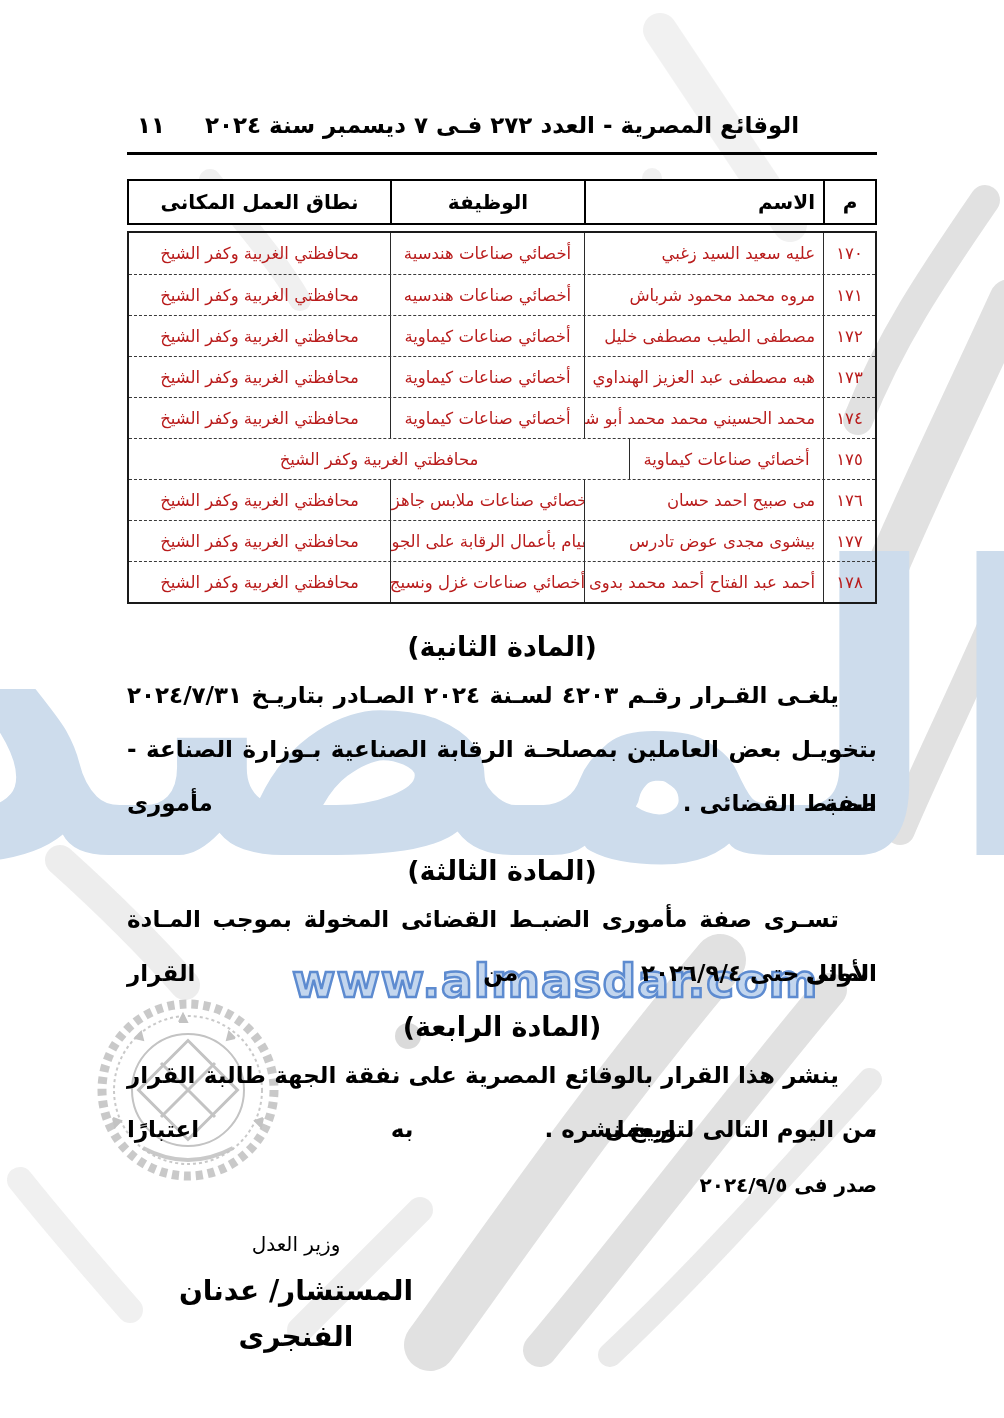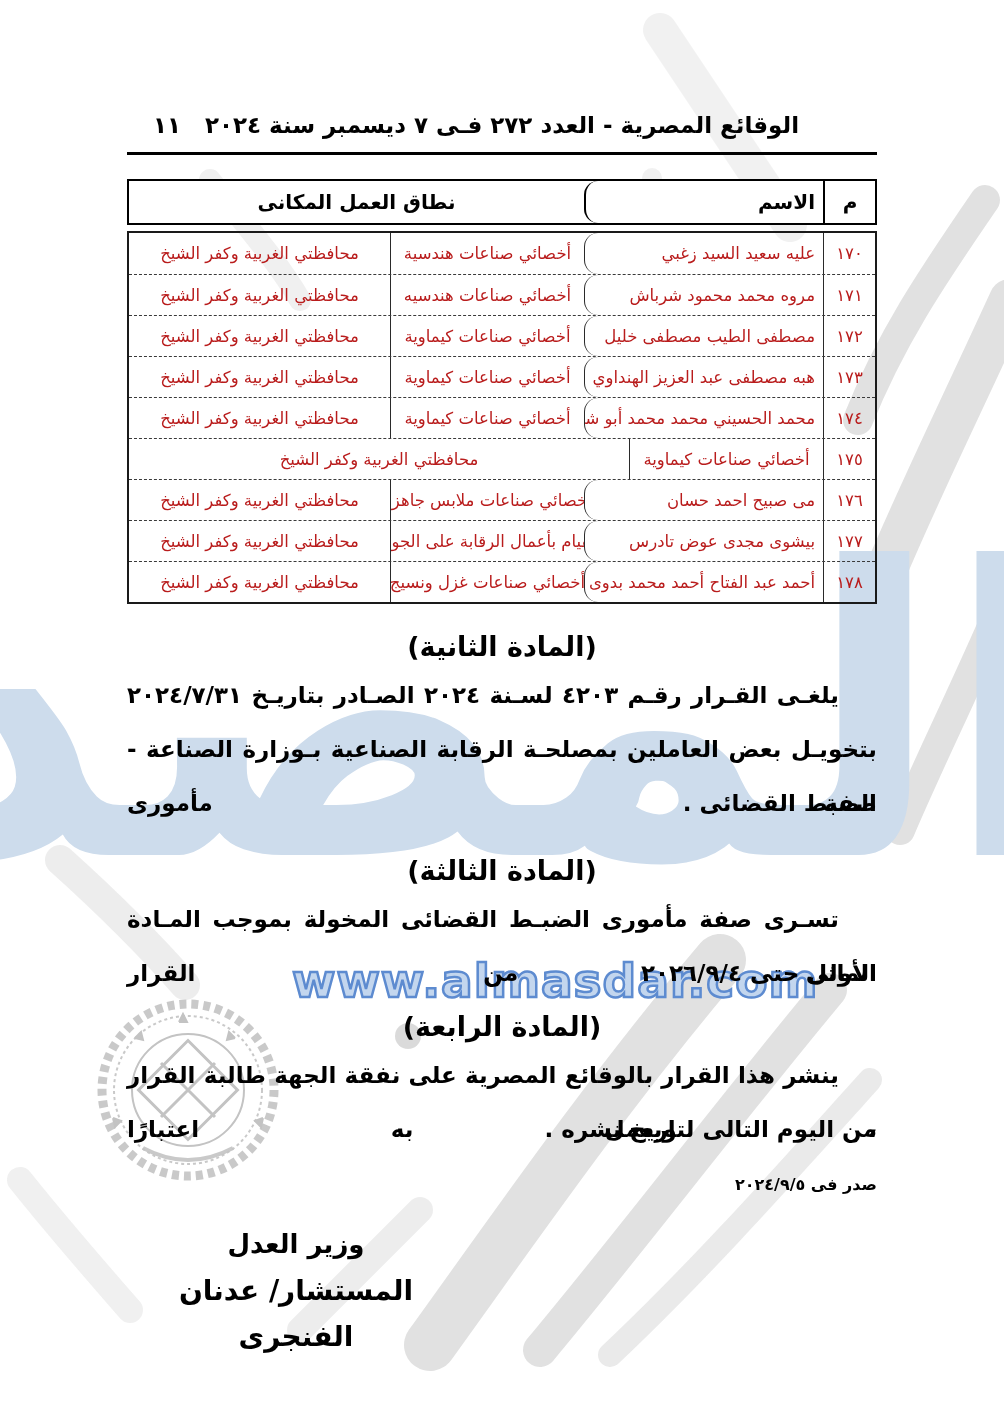--- a/index.html
+++ b/index.html
@@ -32,21 +32,21 @@
   }
   .seal-svg{position:absolute;z-index:4;left:83px;top:998px;pointer-events:none;}
   
   .content{position:absolute;z-index:5;top:0;left:127px;width:750px;}
   .masthead{position:relative;margin-top:102px;height:46px;}
   .masthead .title{
     display:block;text-align:center;font-size:23px;font-weight:bold;
     letter-spacing:0;line-height:46px;
   }
   .masthead .pagenum{
-    position:absolute;left:26px;top:0;font-size:23px;font-weight:bold;line-height:46px;
+    position:absolute;left:10px;top:0;font-size:23px;font-weight:bold;line-height:46px;
   }
   .rule{margin-top:4px;border-top:3px solid #000;}
   
   .thead{
     margin-top:24px;height:46px;display:flex;flex-direction:row;
     border:2.5px solid #000;box-sizing:border-box;background:#fff;
   }
   .thead > div{
     display:flex;align-items:center;justify-content:center;
     font-size:20px;font-weight:bold;box-sizing:border-box;
@@ -57,45 +57,45 @@
     margin-top:6px;border:2px solid #1a1a1a;box-sizing:border-box;background:transparent;
   }
   .trow{display:flex;flex-direction:row;height:41px;box-sizing:border-box;}
   .trow + .trow{border-top:1.6px dashed #3a3a3a;}
   .trow > div{
     display:flex;align-items:center;box-sizing:border-box;
     font-size:16.5px;color:#b91c1c;justify-content:center;white-space:nowrap;overflow:hidden;
   }
   .trow > div:not(:last-child){border-left:1.6px solid #2a2a2a;}
   .col-idx{width:52px;flex:0 0 52px;}
-  .col-name{width:239px;flex:0 0 239px;justify-content:flex-start !important;padding-right:8px;border-radius:14px;}
+  .col-name{width:239px;flex:0 0 239px;justify-content:flex-start !important;padding-right:8px;}
   .col-job{width:194px;flex:0 0 194px;}
   .col-scope{flex:1 1 auto;}
   
   .art-heading{
     margin-top:22px;height:42px;line-height:42px;
     text-align:center;font-size:27px;font-weight:bold;letter-spacing:0;
   }
   .line{
     height:54px;line-height:54px;font-size:23px;font-weight:bold;
     white-space:nowrap;overflow:visible;
   }
   .just{text-align:justify;text-align-last:justify;white-space:normal;}
   .indent{text-indent:38px;}
   .right{text-align:right;}
   .issued{
-    margin-top:6px;height:46px;line-height:46px;font-size:16px;font-weight:bold;
+    margin-top:6px;height:46px;line-height:46px;font-size:20px;font-weight:bold;
     text-align:right;padding-left:0;padding-right:0;
     padding-inline-start:0;
   }
   .issued-inner{display:inline-block;margin-left:12px;}
   .sign-block{
     width:330px;margin:14px auto 0 4px;margin-right:auto;text-align:center;
   }
-  .minister-title{font-size:26px;font-weight:bold;height:44px;line-height:44px;}
+  .minister-title{font-size:20px;font-weight:normal;height:44px;line-height:44px;}
   .minister-name{font-size:28px;font-weight:bold;height:46px;line-height:46px;margin-top:2px;letter-spacing:-1px;}
 </style>
 </head>
 <body>
 
 <div class="page">
 
   <svg class="wm-gray-svg" width="1004" height="1418" viewBox="0 0 1004 1418">
     <g stroke="#dcdcdc" fill="none" stroke-linecap="round" opacity="0.85">
       <path d="M660,30 L790,225" stroke-width="34" opacity="0.45"></path>
@@ -135,20 +135,21 @@
 
     <div class="masthead">
       <span class="pagenum">١١</span>
       <span class="title">الوقائع المصرية - العدد ٢٧٢ فـى ٧ ديسمبر سنة ٢٠٢٤</span>
     </div>
     <div class="rule"></div>
 
     <div class="thead">
       <div class="col-idx">م</div>
       <div class="col-name" style="justify-content:center;">الاسم</div>
+      <div class="col-job">الوظيفة</div>
       <div class="col-scope">نطاق العمل المكانى</div>
     </div>
 
     <div class="tbody">
       <div class="trow">
         <div class="col-idx">١٧٠</div>
         <div class="col-name">عليه سعيد السيد زغبي</div>
         <div class="col-job">أخصائي صناعات هندسية</div>
         <div class="col-scope">محافظتي الغربية وكفر الشيخ</div>
       </div>

